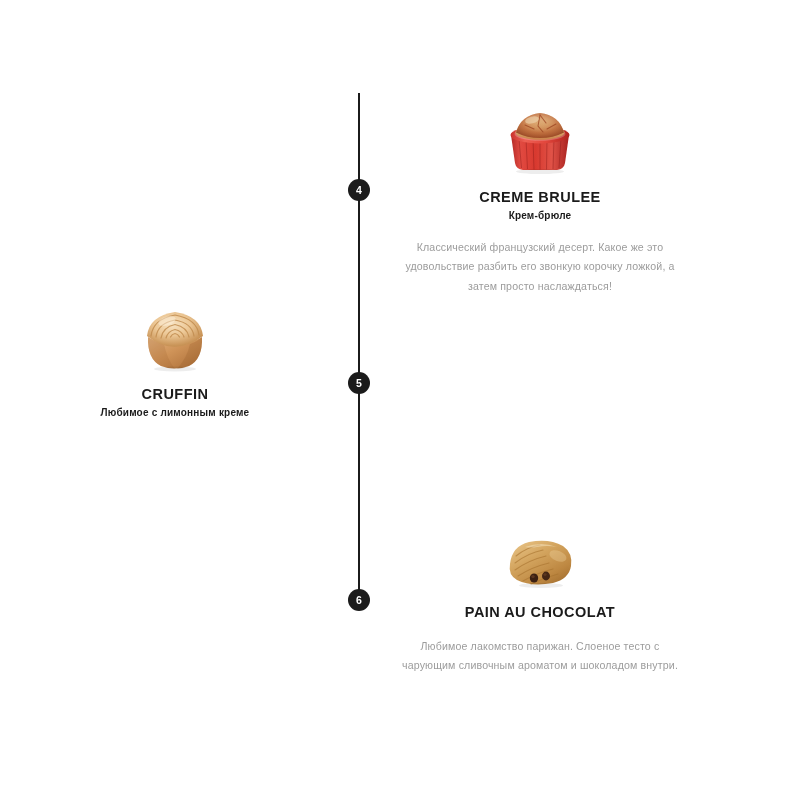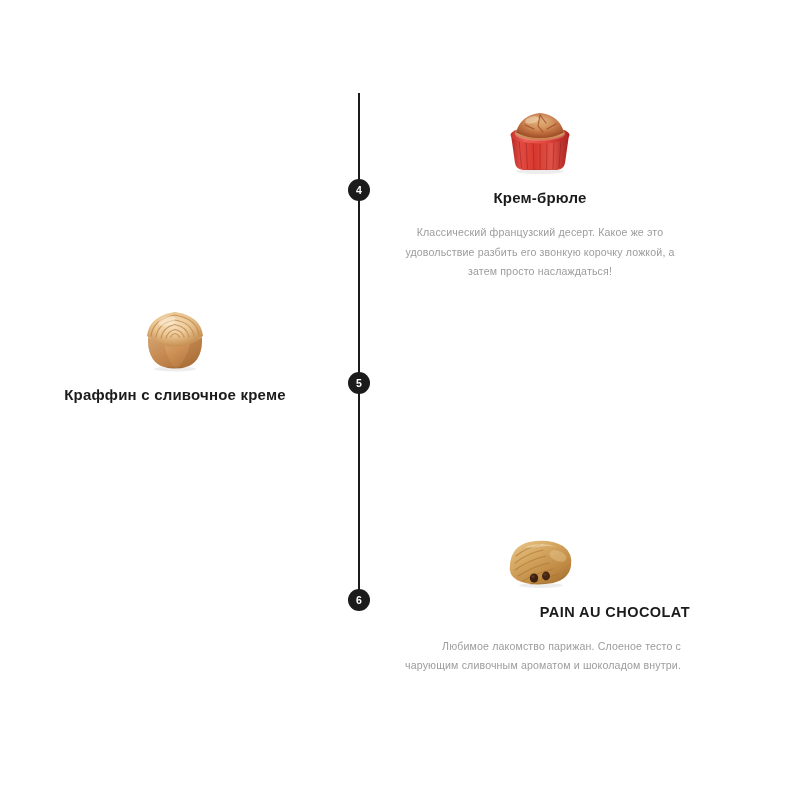--- a/index.html
+++ b/index.html
@@ -55,41 +55,41 @@
   
   .entry {
     position: absolute;
     text-align: center;
   }
   .entry-right { left: 390px; width: 300px; }
   .entry-left  { left: 10px;  width: 330px; }
 
   .entry-4 { top: 103px; }
   .entry-5 { top: 300px; }
-  .entry-6 { top: 518px; text-align: right; }
+  .entry-6 { top: 518px; }
 
   .thumb-wrap {
     height: 72px;
     display: flex;
     align-items: flex-end;
     justify-content: center;
     margin-bottom: 14px;
   }
   .thumb { display: block; }
 
   .title-en {
     font-size: 14.5px;
     font-weight: bold;
     color: #1b1b1b;
     letter-spacing: 0.45px;
     line-height: 1.15;
     margin: 0 0 4px 0;
   }
   .title-ru {
-    font-size: 15px;
+    font-size: 10px;
     color: #1b1b1b;
     letter-spacing: 0.2px;
     line-height: 1.2;
     margin: 1px 0 16px 0;
   }
   .title-ru.bold   { font-weight: bold; }
   .title-ru.normal { font-weight: normal; letter-spacing: 0.6px; }
 
   .desc {
     font-size: 10.6px;
@@ -176,20 +176,21 @@
           <path d="M24 20 L33 24"></path>
           <path d="M55 19 L46 24"></path>
         </g>
 
         <ellipse cx="31" cy="15" rx="7" ry="3.4" fill="#f3dcb8" opacity=".55" transform="rotate(-14 31 15)"></ellipse>
 
         <ellipse cx="39" cy="66.5" rx="24" ry="2.6" fill="#000000" opacity=".07"></ellipse>
       </svg>
     </div>
 
+    <div class="title-en">CREME BRULEE</div>
     <div class="title-ru bold">Крем-брюле</div>
     <p class="desc">Классический французский десерт. Какое же это удовольствие разбить его звонкую корочку ложкой, а затем просто наслаждаться!</p>
   </div>
 
   <div class="entry entry-left entry-5">
 
     <div class="thumb-wrap">
       <svg class="thumb" width="72" height="68" viewBox="0 0 72 68">
         <defs>
           <linearGradient id="crBase" x1="0" y1="0" x2="1" y2="1">
@@ -218,21 +219,22 @@
           <path d="M27 34 Q29 27 36 25.5 Q43 27 45 33"></path>
           <path d="M31.5 33 Q33 30 36 29.5 Q39 30 40.5 33"></path>
         </g>
 
         <ellipse cx="28" cy="17" rx="9" ry="4.4" fill="#fdf0d9" opacity=".5" transform="rotate(-17 28 17)"></ellipse>
 
         <ellipse cx="36" cy="65" rx="21" ry="2.4" fill="#000000" opacity=".07"></ellipse>
       </svg>
     </div>
 
-    <div class="title-ru bold">Краффин с сливочное креме</div>
+    <div class="title-en">CRUFFIN</div>
+    <div class="title-ru bold">Любимое с лимонным креме</div>
   </div>
 
   <div class="entry entry-right entry-6">
 
     <div class="thumb-wrap">
       <svg class="thumb" width="74" height="56" viewBox="0 0 74 56">
         <defs>
           <linearGradient id="pcBody" x1="0.1" y1="0" x2="0.9" y2="1">
             <stop offset="0%" stop-color="#e9c487"></stop>
             <stop offset="38%" stop-color="#d3a45e"></stop>

